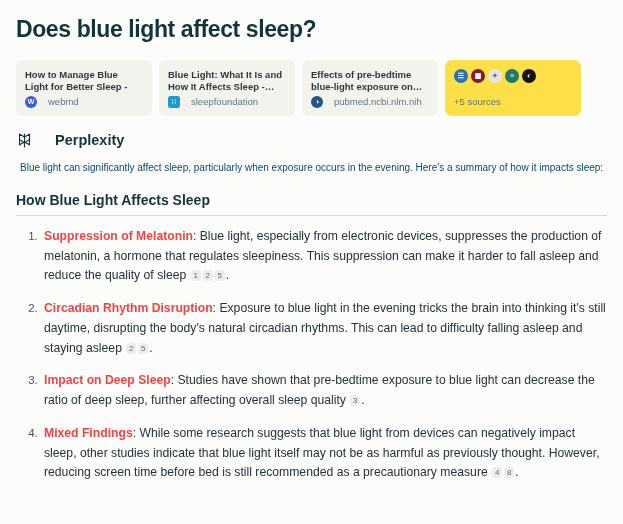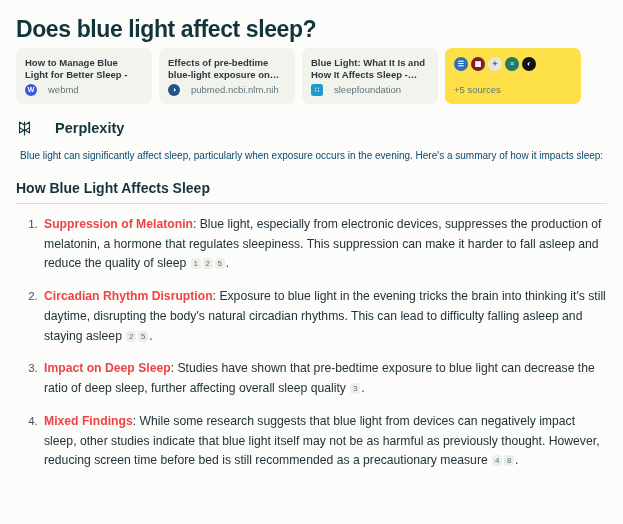--- a/index.html
+++ b/index.html
@@ -18,21 +18,21 @@
   .page {
     padding: 14px 16px 0 16px;
     box-sizing: border-box;
     width: 623px;
   }
   .title {
     font-size: 23px;
     font-weight: 700;
     letter-spacing: -0.4px;
     color: #13343b;
-    margin: 2px 0 4px 0;
+    margin: 2px 0 16px 0;
     line-height: 1.2;
   }
   
   .sources-row {
     display: flex;
     gap: 7px;
     margin-bottom: 16px;
   }
   .source-card {
     background: #f3f3ee;
@@ -185,32 +185,32 @@
 
     <div class="source-card">
       <div class="source-title">How to Manage Blue Light for Better Sleep - WebMD</div>
       <div class="source-meta">
         <span class="favicon" style="background:#3b5bdb">W</span>
         <span class="source-domain">webmd</span>
       </div>
     </div>
 
     <div class="source-card">
+      <div class="source-title">Blue Light: What It Is and How It Affects Sleep -…</div>
+      <div class="source-meta">
+        <span class="favicon sq" style="background:#1d9bd1">∷</span>
+        <span class="source-domain">sleepfoundation</span>
+      </div>
+    </div>
+
+    <div class="source-card">
       <div class="source-title">Effects of pre-bedtime blue-light exposure on…</div>
       <div class="source-meta">
         <span class="favicon" style="background:#20558a">◑</span>
         <span class="source-domain">pubmed.ncbi.nlm.nih</span>
-      </div>
-    </div>
-
-    <div class="source-card">
-      <div class="source-title">Blue Light: What It Is and How It Affects Sleep -…</div>
-      <div class="source-meta">
-        <span class="favicon sq" style="background:#1d9bd1">∷</span>
-        <span class="source-domain">sleepfoundation</span>
       </div>
     </div>
 
     <div class="more-card">
       <div class="more-icons">
         <span class="favicon" style="background:#2f6fba">☰</span>
         <span class="favicon" style="background:#7c1f2e">▦</span>
         <span class="favicon" style="background:#e6e6e0;color:#6b6b66">✦</span>
         <span class="favicon" style="background:#1f7a68">≡</span>
         <span class="favicon" style="background:#141414">◐</span>

